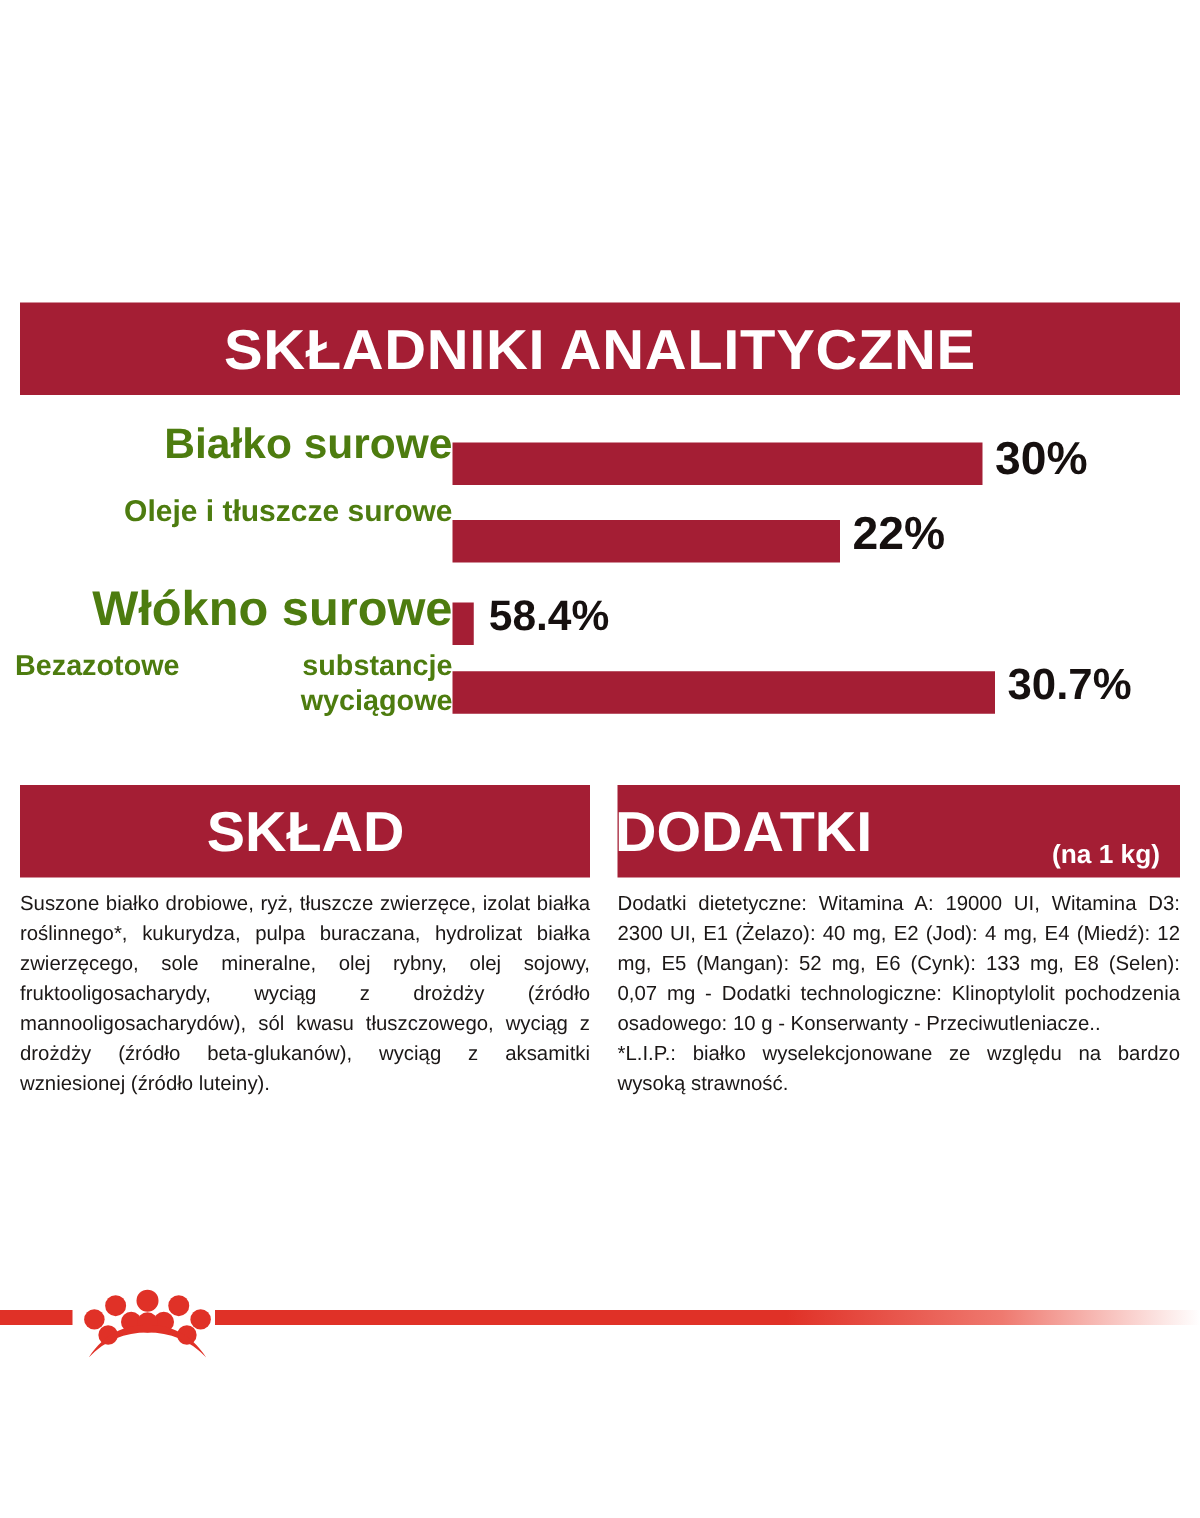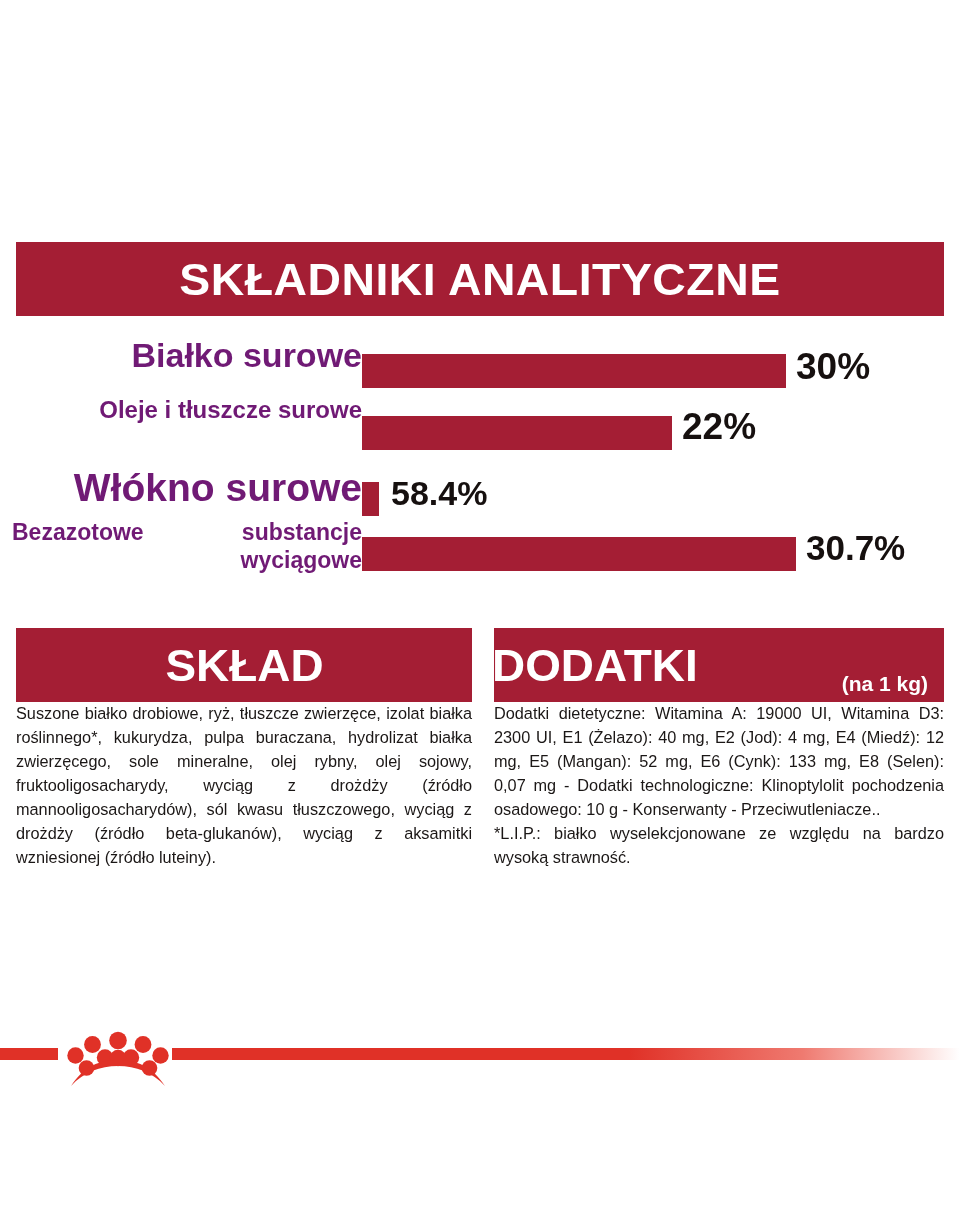--- a/index.html
+++ b/index.html
@@ -55,21 +55,21 @@
     left: 0;
     width: 960px;
     display: block;
   }
 
   .row-label {
     position: absolute;
     right: 598px;          
     width: 350px;
     text-align: right;
-    color: #701a75;
+    color: #4d7c0f;
     font-family: "Liberation Sans", sans-serif;
     font-weight: bold;
     line-height: 1.04;
     white-space: nowrap;
   }
   .row-label.split {
     white-space: normal;
   }
   .row-label .left-word {
     float: left;
@@ -145,20 +145,21 @@
     right: 16px;
     bottom: 8px;
     color: #ffffff;
     font-family: "Liberation Sans", sans-serif;
     font-weight: bold;
     font-size: 21px;
     line-height: 1;
   }
 
   .panel-body {
+    padding-top: 10px;
     color: #1b1716;
     font-family: "Liberation Sans", sans-serif;
     font-size: 16.3px;
     line-height: 1.47;
     text-align: justify;
     hyphens: manual;
   }
   .panel-body p { margin: 0; }
 
   

